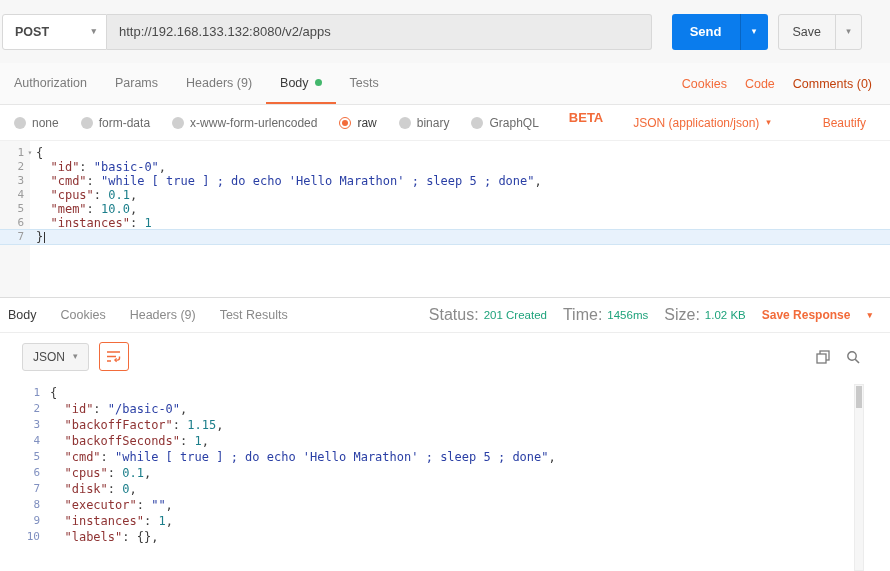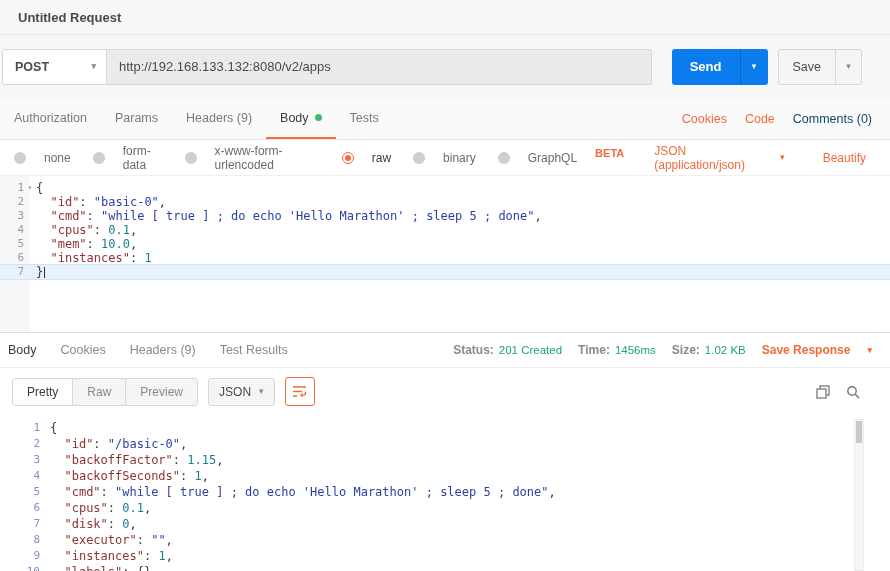--- a/index.html
+++ b/index.html
@@ -34,33 +34,33 @@
 
   .tabs-row { height:42px; flex:0 0 auto; background:#fafafa; border-bottom:1px solid #e6e6e6;
               display:flex; align-items:stretch; padding-right:18px; }
   .tabs { display:flex; align-items:stretch; }
   .tab { display:flex; align-items:center; padding:0 14px; font-size:12.5px; color:#7b7b7b;
          cursor:pointer; border-bottom:2px solid transparent; }
   .tab.active { color:#3b3b3b; border-bottom-color:var(--accent-orange,#f26b3a); }
   .dot { width:7px; height:7px; border-radius:50%; background:var(--body-dot-green,#43b76c); margin-left:6px; }
   .tab-links { margin-left:auto; display:flex; align-items:center; gap:18px; }
   .link { font-size:12.5px; color:var(--accent-orange,#f26b3a); cursor:pointer; }
-  .link.muted { color:#0c4a6e; }
+  .link.muted { color:#c2410c; }
 
   .body-row { height:36px; flex:0 0 auto; background:#fff; display:flex; align-items:center;
               padding:0 24px 0 14px; border-bottom:1px solid #f0f0f0; }
   .radios { display:flex; align-items:center; gap:22px; }
-  .radio { display:flex; align-items:center; gap:18px; cursor:pointer; font-size:12px; color:#6b6b6b; }
+  .radio { display:flex; align-items:center; gap:6px; cursor:pointer; font-size:12px; color:#6b6b6b; }
   .radio.selected { color:#3b3b3b; }
   .radio-dot { width:12px; height:12px; border-radius:50%; background:#cfcfcf; flex:0 0 auto; }
   .radio.selected .radio-dot { background:#fff; border:1px solid var(--accent-orange,#f26b3a);
                                display:flex; align-items:center; justify-content:center; }
   .radio.selected .radio-dot::after { content:""; width:6px; height:6px; border-radius:50%;
                                       background:var(--accent-orange,#f26b3a); }
-  .badge { color:var(--accent-orange,#f26b3a); font-size:11px; font-weight:bold; position:relative; top:-5px; }
+  .badge { color:var(--accent-orange,#f26b3a); font-size:13px; font-weight:bold; position:relative; top:-5px;margin-left:24px; }
   .content-type { margin-left:30px; display:flex; align-items:center; gap:7px; font-size:12px;
                   color:var(--accent-orange,#f26b3a); cursor:pointer; }
   .beautify { margin-left:auto; font-size:12px; color:var(--accent-orange,#f26b3a); cursor:pointer;padding-left:38px; }
 
   .editor { background:#fff; font-family:"DejaVu Sans Mono",monospace; font-size:12px;
             position:relative; overflow:hidden; }
   .editor.req { height:156px; flex:0 0 auto; padding-top:5px;
                 background:linear-gradient(to right,#f7f7f7 30px,#fff 30px); }
   .editor.res { flex:1; padding-top:5px; }
   .code-row { display:flex; align-items:center; height:14px; line-height:14px; white-space:pre; }
@@ -76,21 +76,21 @@
   .tok-s { color:var(--string-token,#2a3fa5); }
   .tok-n { color:var(--number-token,#1b7e8a); }
   .tok-p { color:#3b3b3b; }
 
   .response-meta { height:36px; flex:0 0 auto; background:#fff; border-top:1px solid #dcdcdc;
                    border-bottom:1px solid #ededed; display:flex; align-items:center; padding:0 18px 0 8px; }
   .res-tabs { display:flex; align-items:center; gap:24px; }
   .res-tab { font-size:12.5px; color:#8a8a8a; cursor:pointer; }
   .res-tab.active { color:#3b3b3b; }
   .meta { margin-left:auto; display:flex; align-items:center; }
-  .meta-label { font-size:12px; color:#8a8a8a; margin-right:5px;font-weight:bold; }
+  .meta-label { font-size:16px; color:#8a8a8a; margin-right:5px; }
   .meta-value { font-size:11.5px; color:var(--value-green,#1fa37c); margin-right:16px; }
   .save-response { display:flex; align-items:center; gap:17px; font-size:12px; font-weight:bold;
                    color:var(--accent-orange,#f26b3a); cursor:pointer; }
 
   .response-toolbar { height:47px; flex:0 0 auto; background:#fff; display:flex; align-items:center;
                       padding:0 30px 0 12px; }
   .views { display:flex; border:1px solid #d8d8d8; border-radius:3px; overflow:hidden; }
   .view { padding:6px 14px; font-size:12px; color:#8a8a8a; background:#f5f5f5;
           border-right:1px solid #d8d8d8; cursor:pointer; }
   .view:last-child { border-right:none; }
@@ -106,23 +106,20 @@
 
   .scrollbar { position:absolute; top:4px; right:26px; bottom:0; width:10px;
                background:#f6f6f6; border:1px solid #ececec; }
   .thumb { position:absolute; top:1px; left:1px; right:1px; height:22px; background:#c9c9c9; }
 </style>
 </head>
 <body>
 
 <div class="app">
 
-  <div class="titlebar">
-    <span class="title">Untitled Request</span>
-  </div>
 
   <div class="request-row">
     <div class="method">
       <span>POST</span>
       <span class="caret gray">▾</span>
     </div>
     <div class="url">
       <span>http://192.168.133.132:8080/v2/apps</span>
     </div>
     <div class="send">
@@ -227,25 +224,20 @@
       <span class="meta-label">Size:</span>
       <span class="meta-value">1.02 KB</span>
       <span class="save-response">
         <span>Save Response</span>
         <span class="caret orange">▾</span>
       </span>
     </div>
   </div>
 
   <div class="response-toolbar">
-    <div class="views" id="res-views">
-        <span class="view active">Pretty</span>
-        <span class="view">Raw</span>
-        <span class="view">Preview</span>
-      </div>
     <div class="format">
       <span>JSON</span>
       <span class="caret gray">▾</span>
     </div>
     <div class="wrap-btn">
       <svg width="15" height="13" viewBox="0 0 15 13">
         <path d="M1 2 H14 M1 6.5 H10 M1 11 H5" stroke="#f26b3a" stroke-width="1.4" fill="none"></path>
         <path d="M13.5 6.5 v1.6 a2 2 0 0 1 -2 2 H9" stroke="#f26b3a" stroke-width="1.4" fill="none"></path>
         <path d="M10.6 8.4 L8.8 10.1 L10.6 11.8" stroke="#f26b3a" stroke-width="1.2" fill="none"></path>
       </svg>

